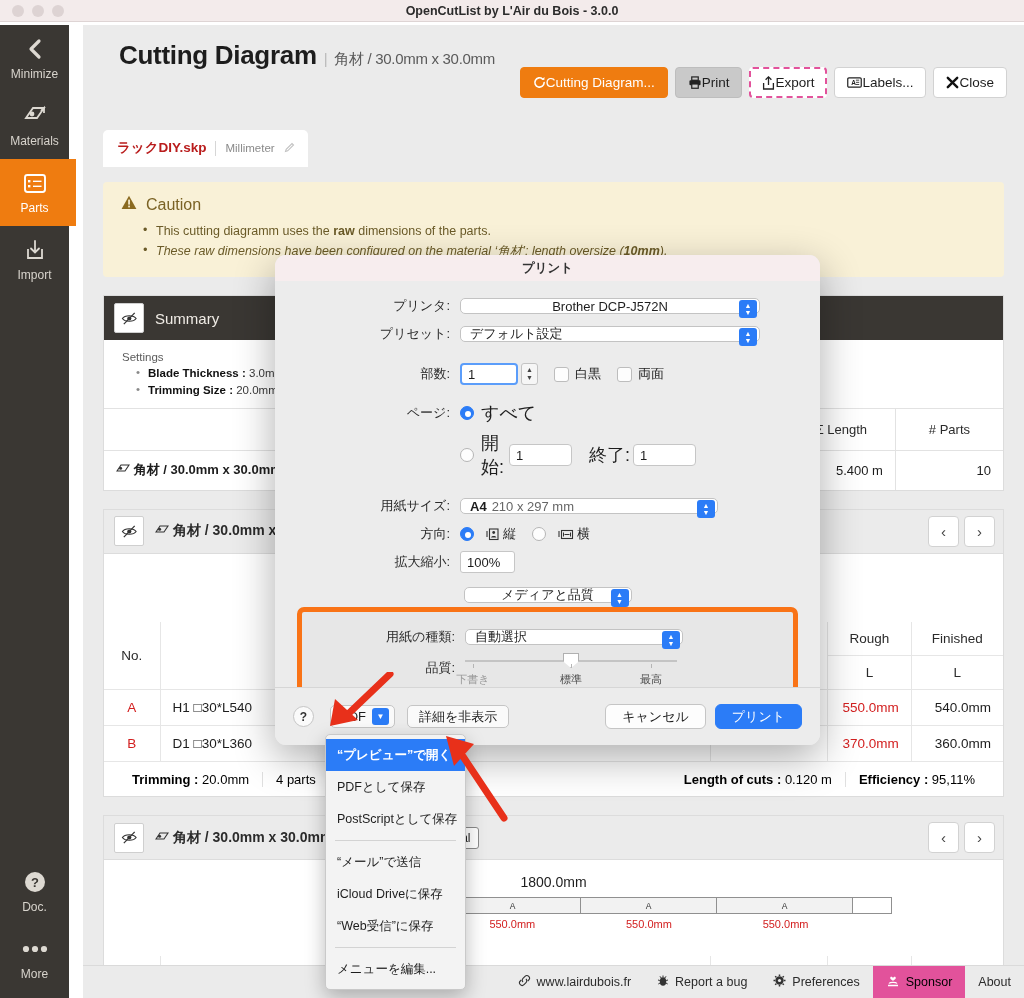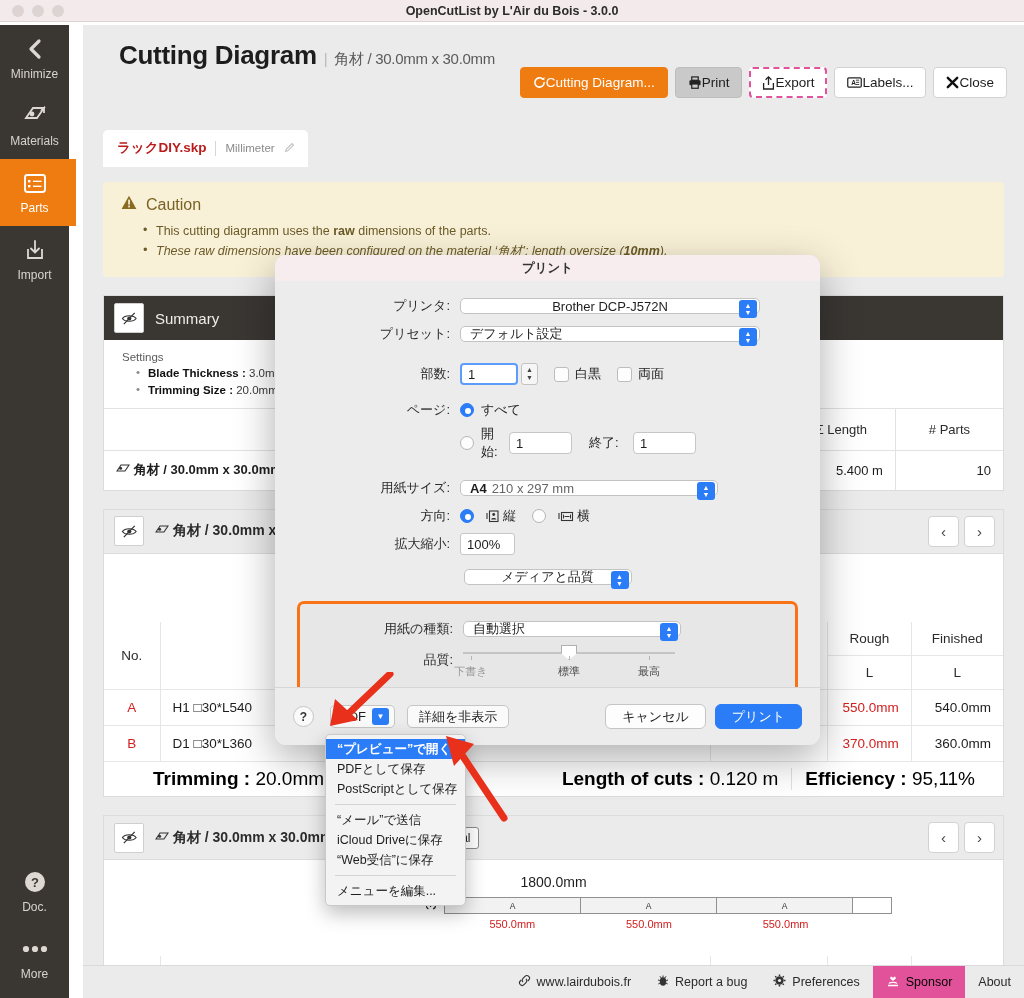--- a/index.html
+++ b/index.html
@@ -128,21 +128,21 @@
   .ta-c { text-align: center; }
 
   
   .ptbl { width: 100%; border-collapse: collapse; font-size: 13.5px; }
   .ptbl th, .ptbl td { border-bottom: 1px solid #e6e6e6; border-right: 1px solid #e6e6e6; padding: 0 12px; }
   .ptbl th { height: 34px; font-weight: normal; color: #2b2b2b; }
   .ptbl td { height: 36px; color: #1d1d1d; }
   .ptbl .red { color: #d32020; }
   .ptbl .num { text-align: center; }
   .ptbl .amt { text-align: right; }
-  .pfoot { display: flex; align-items: center; height: 34px; font-size: 19px; padding: 0 28px; margin-left: 21px; }
+  .pfoot { display: flex; align-items: center; height: 34px; font-size: 13px; padding: 0 28px; }
   .pfoot .chunk { padding-right: 13px; margin-right: 13px; border-right: 1px solid #e0e0e0; }
   .pfoot .chunk:last-child { border-right: none; margin-right: 0; padding-right: 0; }
   .pfoot b { font-weight: bold; }
   .pfoot .sp { flex: 1; }
 
   
   .diagwrap { position: relative; height: 96px; }
   .vlabel {
     position: absolute; left: 318px; top: 50px; font-size: 15px; color: #1d1d1d;
     transform: rotate(-90deg); transform-origin: left top; white-space: nowrap;
@@ -191,25 +191,25 @@
   .numfield.plain { border: 1px solid #c6c6c6; background: #fff; width: 63px; }
   .vstep {
     width: 17px; height: 22px; margin-left: 3px; background: #f6f6f6; border: 1px solid #c3c3c3; border-radius: 3px;
     display: flex; flex-direction: column; align-items: center; justify-content: center; font-size: 7px; line-height: 8px; color: #444;
   }
   .chk { width: 15px; height: 15px; border: 1px solid #bdbdbd; border-radius: 3px; background: #fdfdfd; margin-left: 16px; }
   .chk-lbl { margin-left: 6px; font-size: 13px; }
   .radio { width: 14px; height: 14px; border-radius: 50%; border: 1px solid #b5b5b5; background: #fdfdfd; display: inline-block; vertical-align: middle; }
   .radio.on { background: #2b7cf7; border-color: #2b7cf7; position: relative; }
   .radio.on:after { content:""; position: absolute; left: 4px; top: 4px; width: 6px; height: 6px; border-radius: 50%; background: #fff; }
-  .rlbl { margin-left: 7px; font-size: 13px; }
+  .rlbl { margin-left: 7px; font-size: 18px; }
   .orient-ico { display: inline-flex; align-items: center; margin-left: 12px; gap: 3px; }
   .scalebox { width: 55px; height: 22px; background: #fff; border: 1px solid #c6c6c6; border-radius: 3px; display: flex; align-items: center; padding-left: 6px; font-size: 13px; }
   .group {
-    margin: 16px 22px 0 22px; border: 3px solid #f97316; border-radius: 7px; background: #e7e7e7;
+    margin: 4px 22px 0 22px; border: 5px solid #f97316; border-radius: 7px; background: #e7e7e7;
     padding: 16px 0 14px 0;
   }
   .slider { position: relative; width: 212px; height: 6px; }
   .slider .track { position: absolute; top: 2px; left: 0; width: 212px; height: 2px; background: #c4c4c4; }
   .slider .knob { position: absolute; left: 98px; top: -5px; width: 16px; height: 15px; background: #fff; border: 1px solid #b0b0b0;
     clip-path: polygon(0 0, 100% 0, 100% 55%, 50% 100%, 0 55%); }
   .sl-labels { position: relative; width: 212px; margin-top: 4px; font-size: 11px; color: #4a4a4a; height: 15px; }
   .sl-labels span { position: absolute; top: 0; transform: translateX(-50%); }
   .sl-ticks { position: relative; width: 212px; height: 4px; }
   .sl-ticks i { position: absolute; width: 1px; height: 4px; background: #b5b5b5; }
@@ -229,21 +229,21 @@
   .fbtn { height: 25px; border-radius: 6px; display: flex; align-items: center; padding: 0 16px; font-size: 13px; cursor: pointer; }
   .fbtn.cancel { background: #fdfdfd; border: 1px solid #c5c5c5; color: #1d1d1d; }
   .fbtn.print { background: #2b7cf7; color: #fff; margin-left: 9px; border: 1px solid #2b7cf7; }
 
   
   .pdfmenu {
     position: absolute; left: 325px; top: 734px; width: 141px; background: #f3f3f3;
     border: 1px solid #c9c9c9; border-radius: 5px; box-shadow: 0 7px 20px rgba(0,0,0,.27);
     padding: 4px 0; font-size: 12.5px; z-index: 60;
   }
-  .mi { height: 20px; display: flex; align-items: center; padding: 0 11px; color: #1d1d1d; cursor: pointer; white-space: nowrap; }
+  .mi { height: 32px; display: flex; align-items: center; padding: 0 11px; color: #1d1d1d; cursor: pointer; white-space: nowrap; }
   .mi.sel { background: #2b7cf7; color: #fff; font-weight: bold; }
   .mi-sep { height: 1px; background: #d3d3d3; margin: 5px 9px; }
 
   
   .arrow { position: absolute; z-index: 70; pointer-events: none; }
 </style>
 </head>
 <body>
 
 <div id="app">

